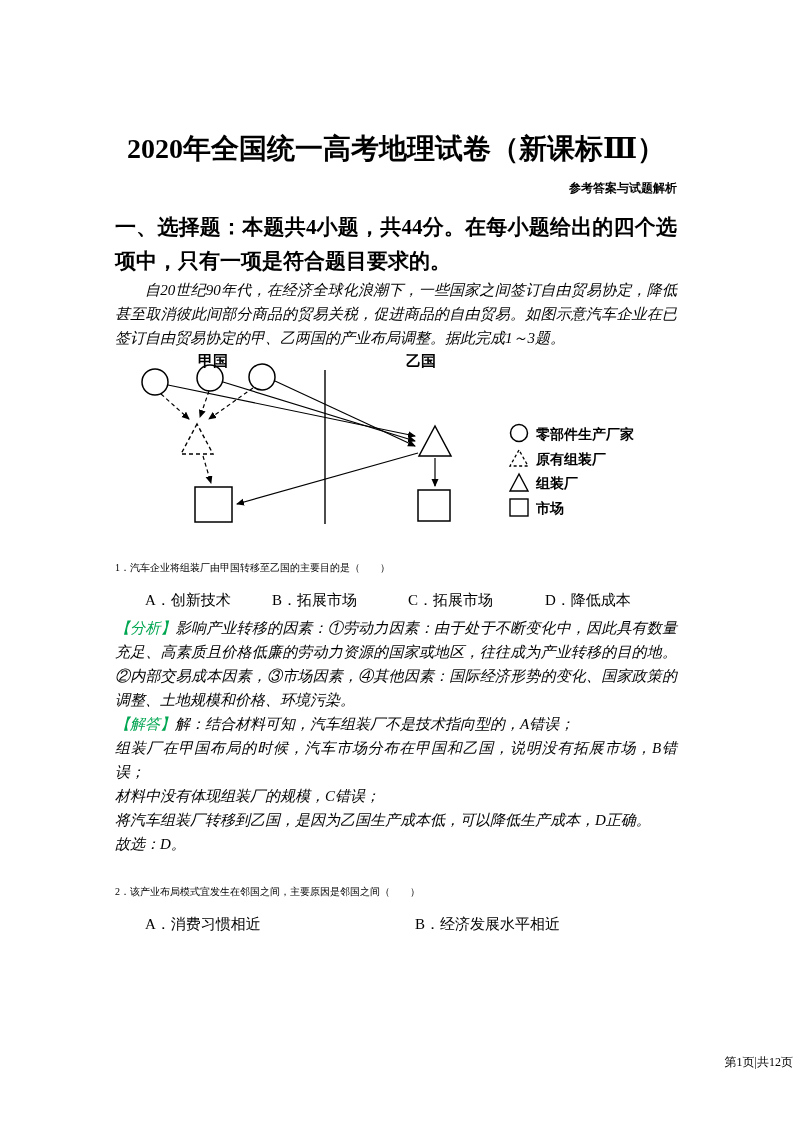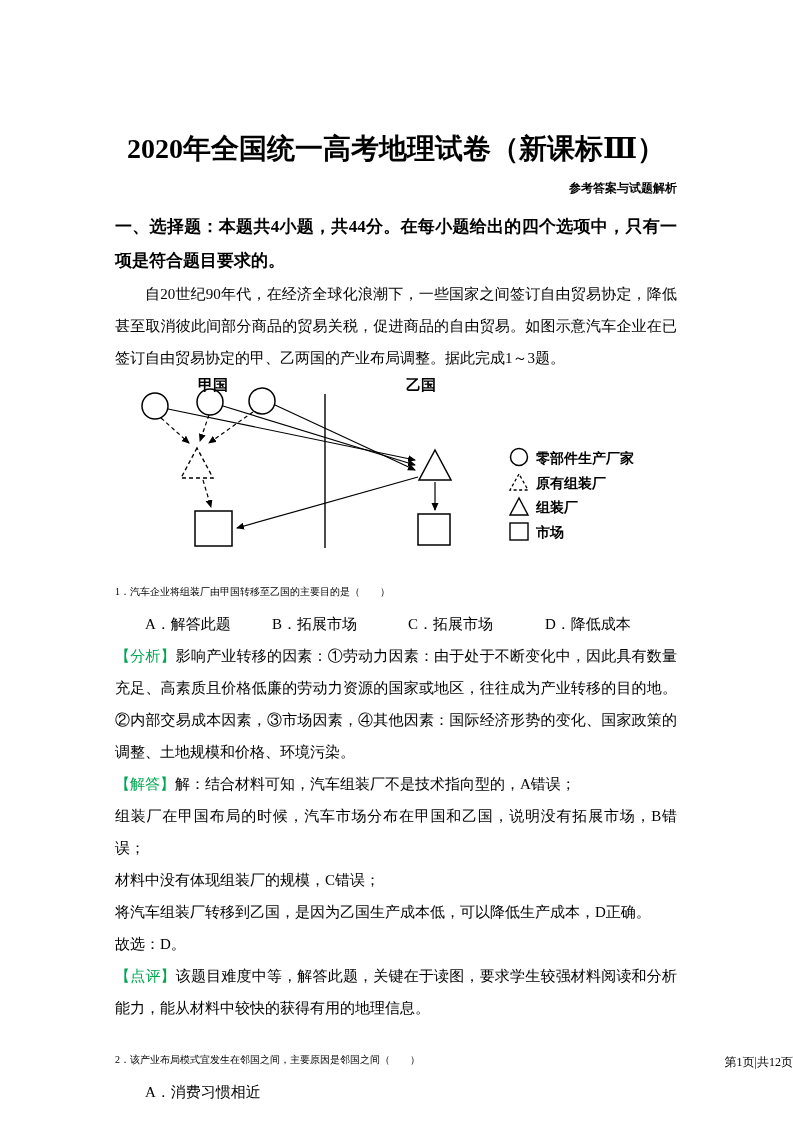--- a/index.html
+++ b/index.html
@@ -5,30 +5,30 @@
   html, body { margin:0; padding:0; }
   body {
     width:793px; height:1122px; background:#ffffff; color:#000;
     font-family:"Liberation Serif","DejaVu Serif",serif;
     position:relative; overflow:hidden;
   }
   .page { position:absolute; inset:0; background:#fff; }
   .content { position:absolute; left:115px; top:136px; width:562px; }
   .doc-title { font-size:28px; line-height:26px; font-weight:bold; text-align:center; margin:0; }
   .doc-subtitle { font-size:12px; font-weight:bold; text-align:right; margin-top:18px; }
-  .section-heading { margin-top:13px; font-size:17px; font-weight:bold; line-height:34px; text-align:justify; }
+  .section-heading { margin-top:13px; font-size:21px; font-weight:bold; line-height:34px; text-align:justify; }
   .intro { font-size:15px; line-height:31.5px; text-indent:2em; text-align:justify; }
   .diagram-wrap { margin-top:2px; height:180px; }
   .diagram-svg text { font-family:"Liberation Serif","DejaVu Serif",serif; fill:#000; }
   .stem { font-size:10px; line-height:32px;margin-top:20px; }
   .options-row { position:relative; height:32px; font-size:15px; line-height:32px; }
   .options-row span { position:absolute; top:0; white-space:nowrap; }
   .opt-a { left:30px; } .opt-b { left:157px; } .opt-c { left:293px; } .opt-d { left:430px; }
   .q2-opt-a { left:30px; } .q2-opt-b { left:300px; }
-  .para { font-size:15px; line-height:32px; text-align:justify; }
+  .para { font-size:15px; line-height:24px; text-align:justify;font-style:italic; }
   .tag { color:var(--accent, #00A651); }
   .footer { position:absolute; left:0; top:1054px; width:793px; text-align:right; font-size:12px; }
 </style>
 </head>
 <body>
 
 <div class="page">
   <div class="content">
 
     <h1 class="doc-title">2020年全国统一高考地理试卷（新课标Ⅲ）</h1>
@@ -83,38 +83,38 @@
         <text x="421" y="136" font-size="14" font-weight="bold">组装厂</text>
 
         <rect x="395" y="147" width="18" height="17" fill="none" stroke="#000" stroke-width="1.4"></rect>
         <text x="421" y="161" font-size="14" font-weight="bold">市场</text>
       </svg>
     </div>
 
     <div class="stem">1．汽车企业将组装厂由甲国转移至乙国的主要目的是（　　）</div>
 
     <div class="options-row">
-      <span class="opt-a">A．解答此题</span>
+      <span class="opt-a">A．创新技术</span>
       <span class="opt-b">B．拓展市场</span>
       <span class="opt-c">C．拓展市场</span>
       <span class="opt-d">D．降低成本</span>
     </div>
 
     <div class="para"><span class="tag">【分析】</span><span>影响产业转移的因素：①劳动力因素：由于处于不断变化中，因此具有数量充足、高素质且价格低廉的劳动力资源的国家或地区，往往成为产业转移的目的地。②内部交易成本因素，③市场因素，④其他因素：国际经济形势的变化、国家政策的调整、土地规模和价格、环境污染。</span></div>
 
     <div class="para"><span class="tag">【解答】</span><span>解：结合材料可知，汽车组装厂不是技术指向型的，A错误；</span></div>
     <div class="para">组装厂在甲国布局的时候，汽车市场分布在甲国和乙国，说明没有拓展市场，B错误；</div>
     <div class="para">材料中没有体现组装厂的规模，C错误；</div>
     <div class="para">将汽车组装厂转移到乙国，是因为乙国生产成本低，可以降低生产成本，D正确。</div>
     <div class="para">故选：D。</div>
 
-    <div class="para"><span class="tag">【点评】</span><span>该题目难度中等，解答此题，关键在于读图，要求学生较强材料阅读和分析能力，能从材料中较快的获得有用的地理信息。</span></div>
 
     <div class="stem">2．该产业布局模式宜发生在邻国之间，主要原因是邻国之间（　　）</div>
 
     <div class="options-row">
       <span class="q2-opt-a">A．消费习惯相近</span>
+      <span class="q2-opt-b">B．经济发展水平相近</span>
     </div>
 
   </div>
 
   <div class="footer">第1页|共12页</div>
 </div>
 
 </body></html>

